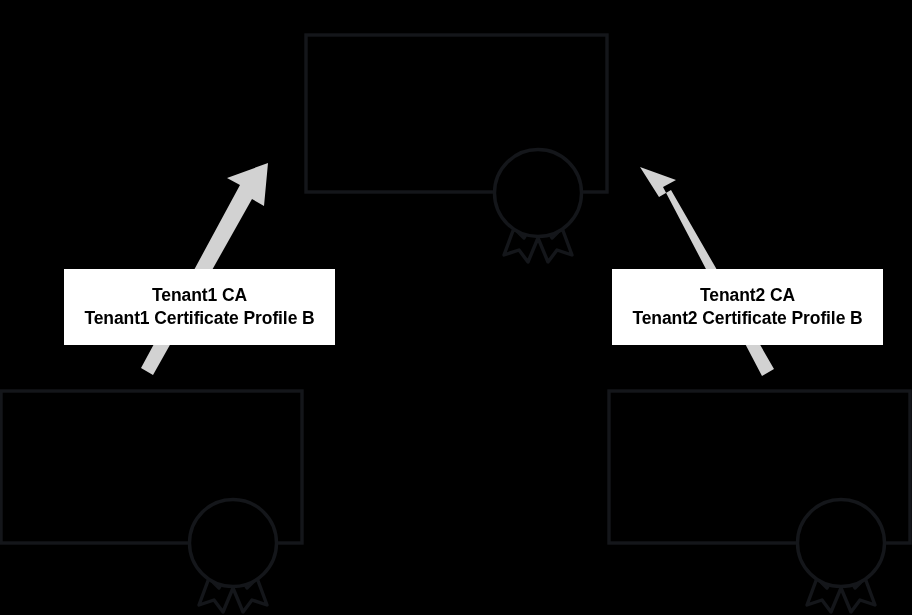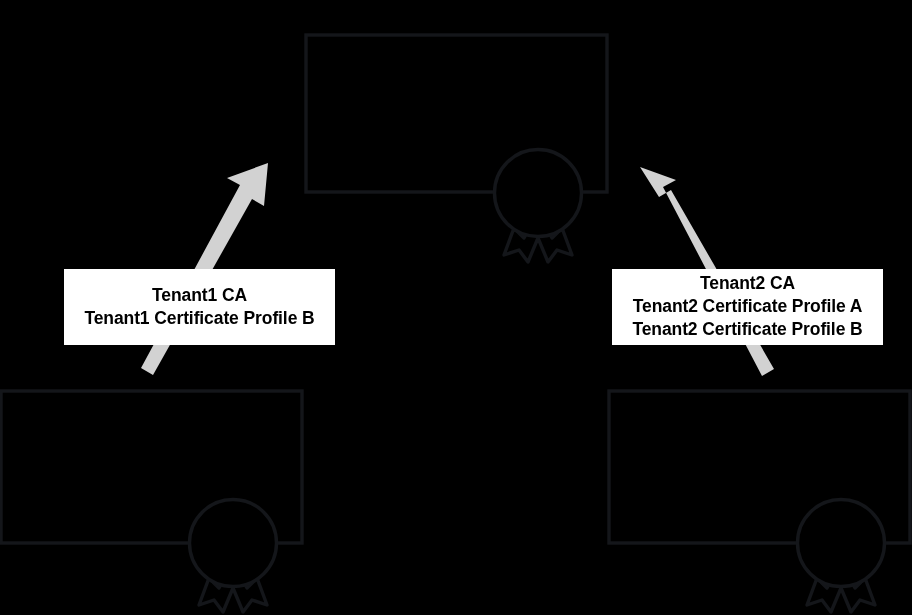--- a/index.html
+++ b/index.html
@@ -103,17 +103,16 @@
     </g>
   </svg>
 
   <div class="label-box" style="left:64px; top:269px; width:271px; height:76px;">
     <div class="label-line">Tenant1 CA</div>
     <div class="label-line">Tenant1 Certificate Profile B</div>
   </div>
 
   <div class="label-box" style="left:612px; top:269px; width:271px; height:76px;">
     <div class="label-line">Tenant2 CA</div>
-    <div class="label-line">Tenant2 Certificate Profile A</div>
     <div class="label-line">Tenant2 Certificate Profile B</div>
   </div>
 
 </div>
 
 </body></html>

